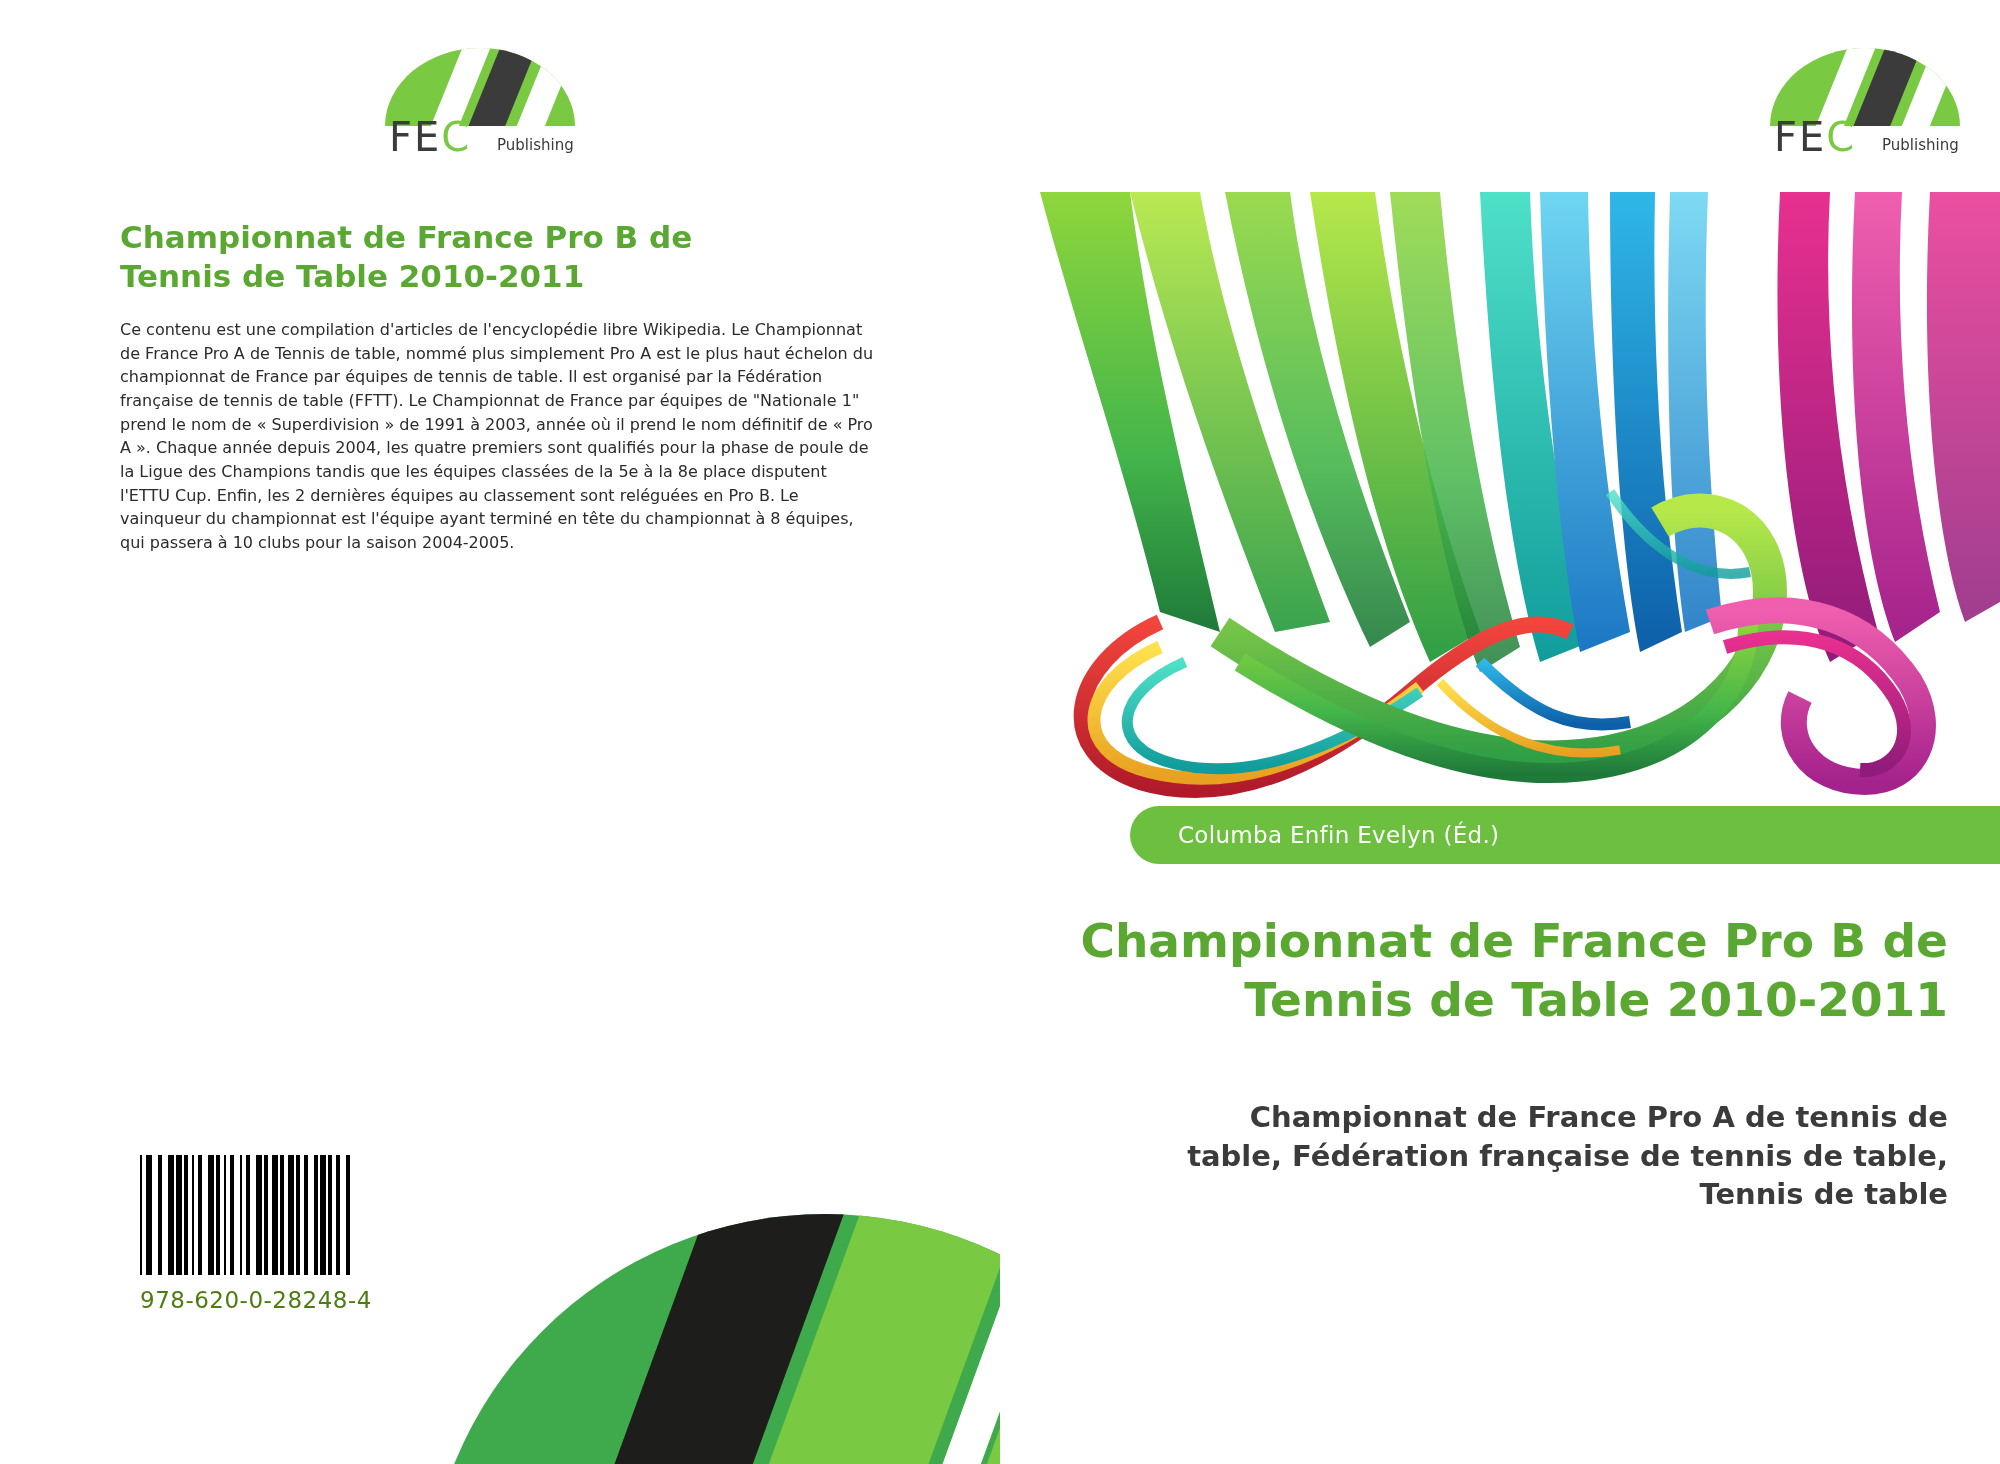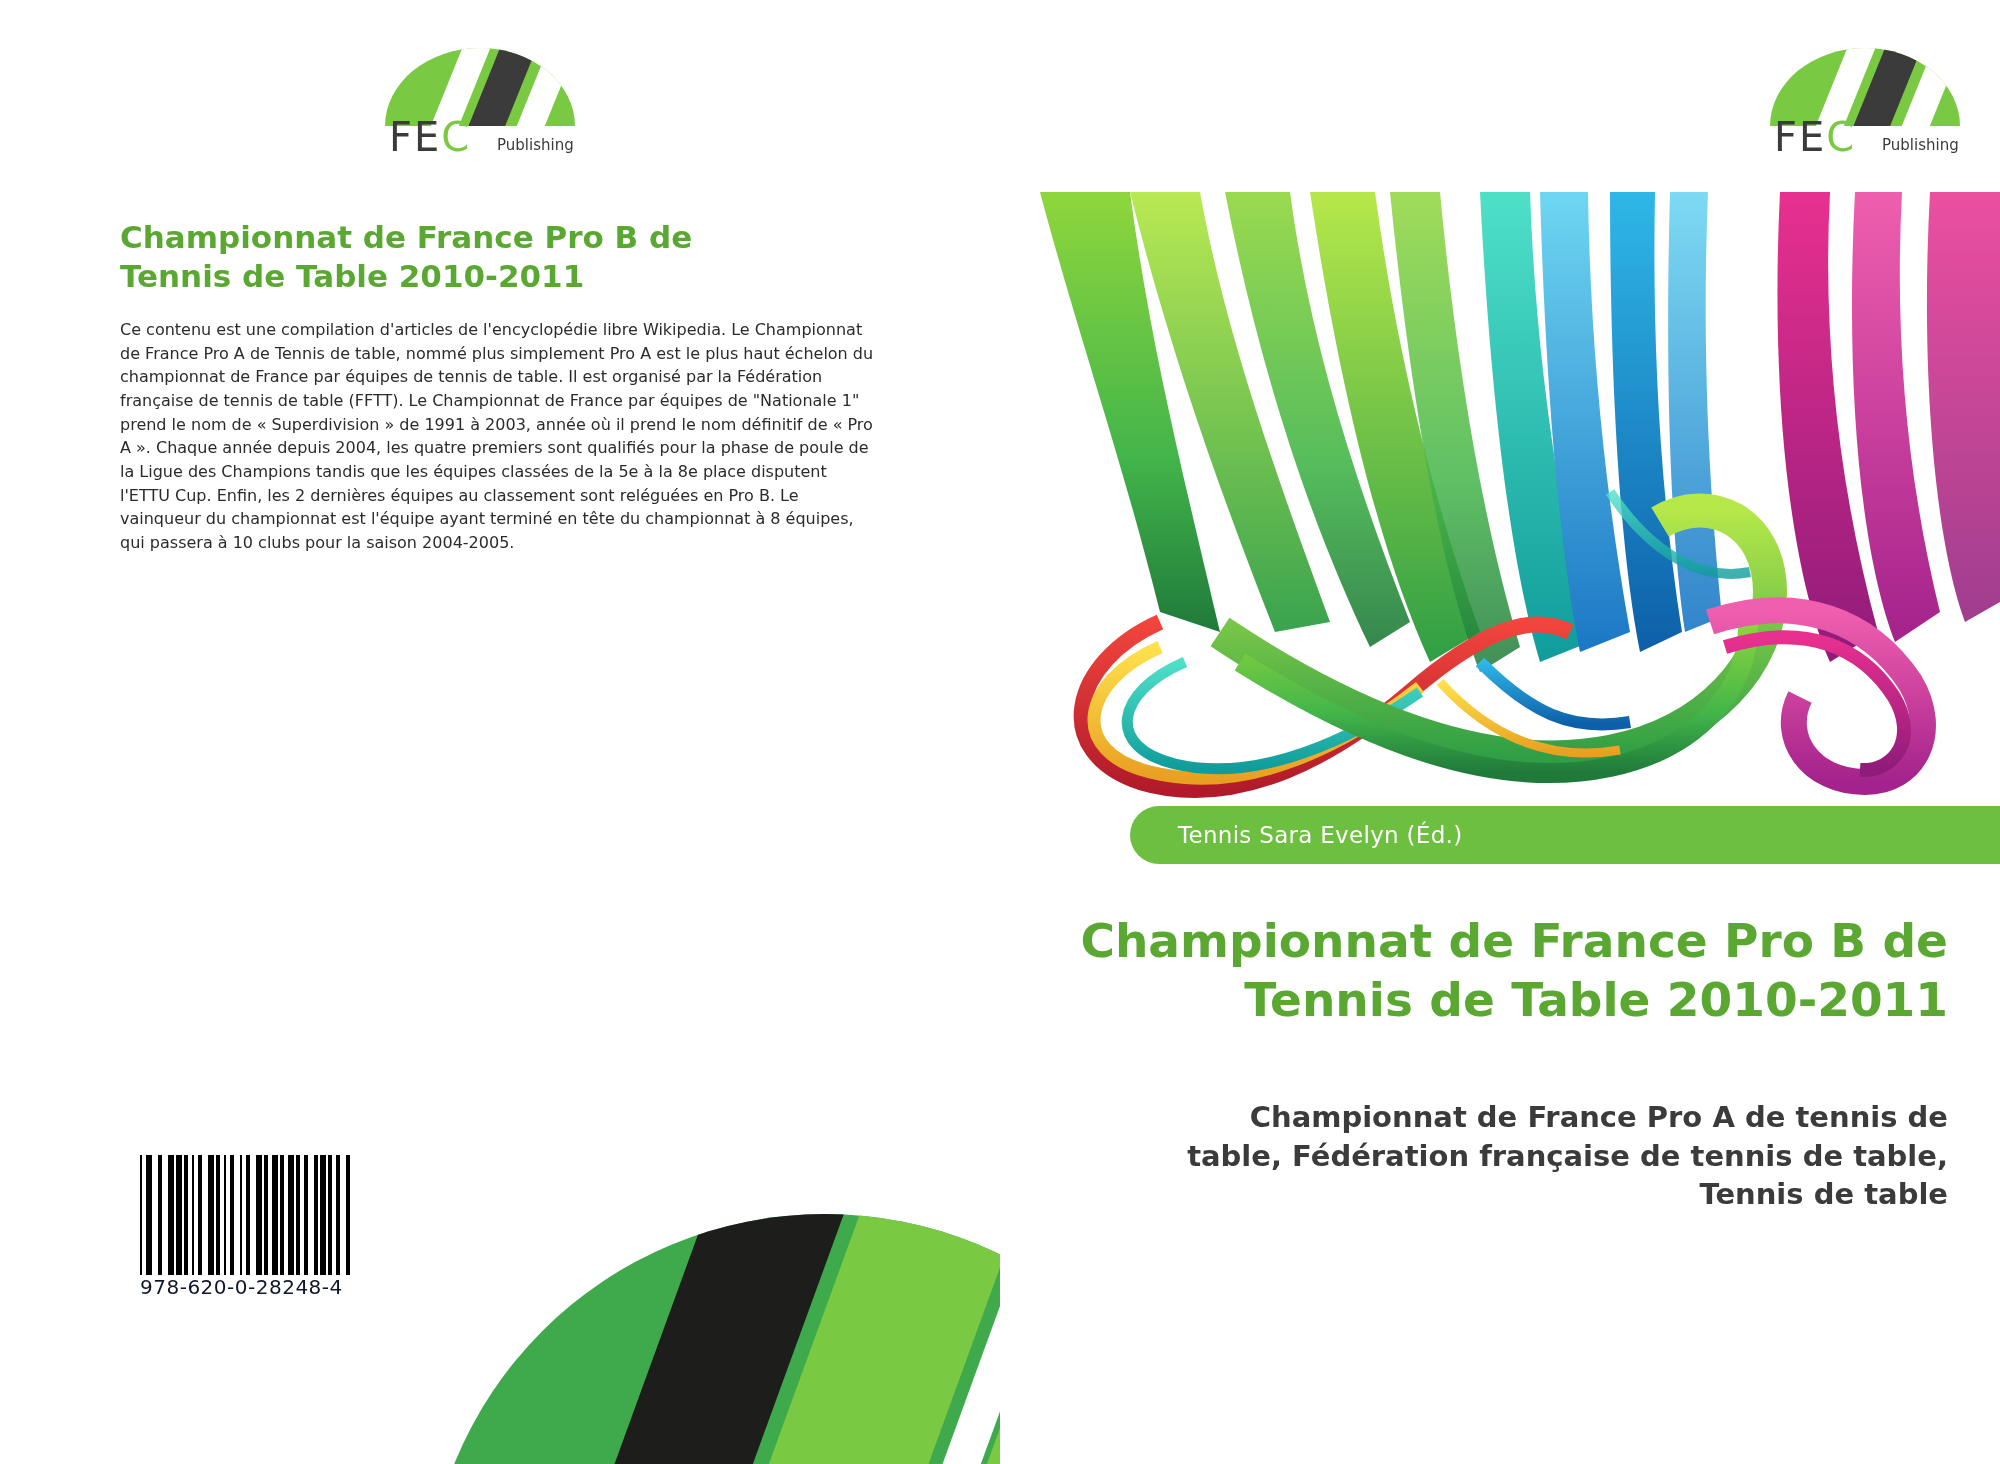--- a/index.html
+++ b/index.html
@@ -107,23 +107,23 @@
     display: flex;
     align-items: stretch;
     gap: 0;
   }
   .barcode-bars i {
     display: block;
     background: #000;
     height: 100%;
   }
   .isbn-text {
-    margin-top: 0;
-    font-size: 20px;
-    color: #0f172a;
+    margin-top: 12px;
+    font-size: 23px;
+    color: #4d7c0f;
     font-family: "DejaVu Sans", sans-serif;
     letter-spacing: 0.5px;
   }
 
   
   .bottom-arc {
     position: absolute;
     left: 425px;
     bottom: -220px;
     width: 800px;
@@ -395,20 +395,20 @@
       <path d="M715 455 C 795 430, 852 455, 884 505 C 908 545, 886 580, 850 578" fill="none" stroke="url(#gp)" stroke-width="14"></path>
 
       <path d="M470 470 C 520 520, 560 540, 620 530" fill="none" stroke="url(#gb)" stroke-width="12"></path>
       <path d="M430 490 C 480 545, 540 570, 610 558" fill="none" stroke="url(#gy)" stroke-width="9"></path>
 
       <path d="M600 300 C 640 360, 690 390, 740 380" fill="none" stroke="url(#gt)" stroke-width="10" opacity="0.8"></path>
     </svg>
   </div>
 
   <div class="author-bar">
-    <span>Tennis Sara Evelyn (Éd.)</span>
+    <span>Columba Enfin Evelyn (Éd.)</span>
   </div>
 
   <div class="front-title">Championnat de France Pro B de Tennis de Table 2010-2011</div>
 
   <div class="front-subtitle">Championnat de France Pro A de tennis de table, Fédération française de tennis de table, Tennis de table</div>
 
 </div>
 
 </body></html>

